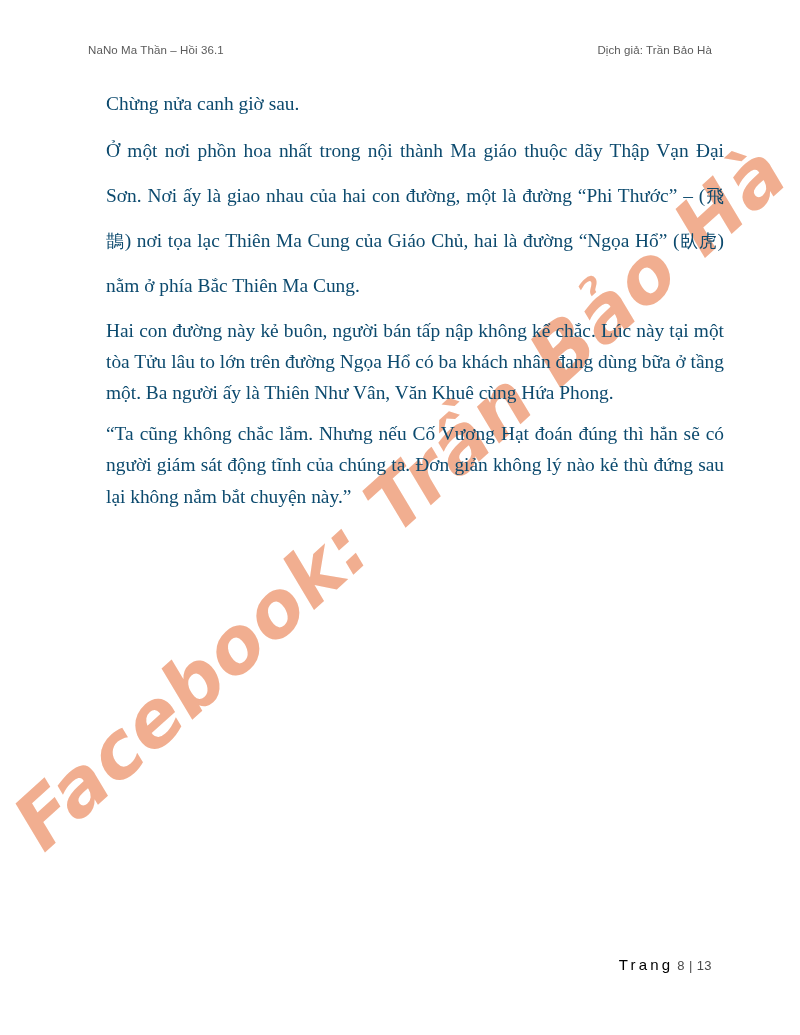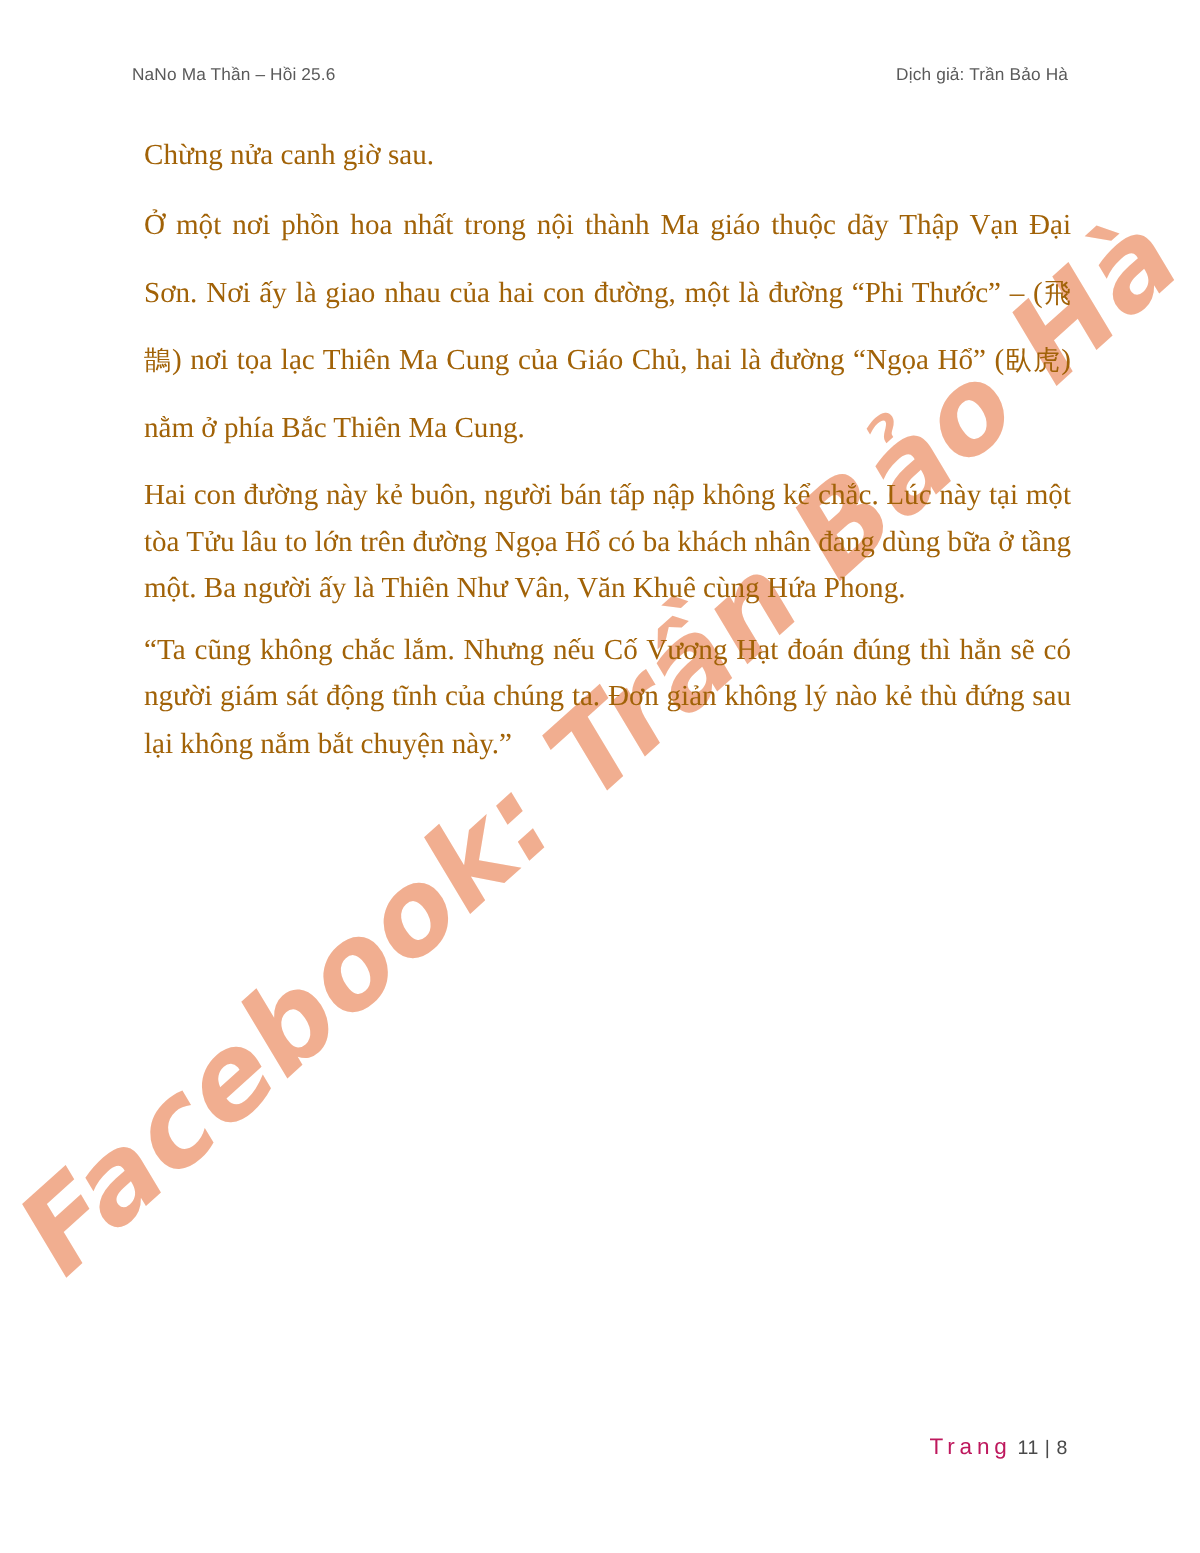--- a/index.html
+++ b/index.html
@@ -56,26 +56,26 @@
     color: #f0a887;
     white-space: nowrap;
     letter-spacing: 1px;
     opacity: 0.92;
   }
 
   
   .doc-body {
     position: absolute;
     top: 88px;
-    left: 96px;
+    left: 106px;
     width: 618px;
     z-index: 2;
     font-family: "Liberation Serif", "DejaVu Serif", serif;
     font-size: 19.4px;
-    color: #a16207;
+    color: #0c4a6e;
   }
   .doc-body p {
     margin: 0 0 9px 0;
     text-align: justify;
     text-justify: inter-word;
     line-height: 1.62;
   }
   .doc-body p.loose {
     line-height: 2.32;
     margin-bottom: 6px;
@@ -96,46 +96,46 @@
     text-align: right;
     z-index: 2;
     font-family: "Liberation Sans", sans-serif;
     font-size: 14px;
     color: #3d3d3d;
     white-space: nowrap;
   }
   .doc-footer .page-word {
     letter-spacing: 3.2px;
     font-size: 15px;
-    color: #be185d;
+    color: #000000;
   }
   .doc-footer .page-nums {
     font-size: 13px;
     color: #4a4a4a;
     letter-spacing: 0.4px;
   }
 </style>
 </head>
 <body>
 
 <div class="page">
 
   <div class="watermark-layer">
     <div class="watermark-text" style="color: rgb(240, 168, 135); transform: translate(-50%, -50%) rotate(-42deg);">Facebook: Trần Bảo Hà</div>
   </div>
 
   <div class="doc-header">
-    <span class="hdr-left">NaNo Ma Thần – Hồi 25.6</span>
+    <span class="hdr-left">NaNo Ma Thần – Hồi 36.1</span>
     <span class="hdr-right">Dịch giả: Trần Bảo Hà</span>
   </div>
 
   <div class="doc-body">
     <p>Chừng nửa canh giờ sau.</p>
     <p class="loose">Ở một nơi phồn hoa nhất trong nội thành Ma giáo thuộc dãy Thập Vạn Đại Sơn. Nơi ấy là giao nhau của hai con đường, một là đường “Phi Thước” – (<span class="cjk">飛鵲</span>) nơi tọa lạc Thiên Ma Cung của Giáo Chủ, hai là đường “Ngọa Hổ” (<span class="cjk">臥虎</span>) nằm ở phía Bắc Thiên Ma Cung.</p>
     <p>Hai con đường này kẻ buôn, người bán tấp nập không kể chắc. Lúc này tại một tòa Tửu lâu to lớn trên đường Ngọa Hổ có ba khách nhân đang dùng bữa ở tầng một. Ba người ấy là Thiên Như Vân, Văn Khuê cùng Hứa Phong.</p>
     <p>“Ta cũng không chắc lắm. Nhưng nếu Cố Vương Hạt đoán đúng thì hẳn sẽ có người giám sát động tĩnh của chúng ta. Đơn giản không lý nào kẻ thù đứng sau lại không nắm bắt chuyện này.”</p>
   </div>
 
   <div class="doc-footer">
-    <span class="page-word">Trang</span><span>&nbsp;</span><span class="page-nums">11 | 8</span>
+    <span class="page-word">Trang</span><span>&nbsp;</span><span class="page-nums">8 | 13</span>
   </div>
 
 </div>
 
 </body></html>

